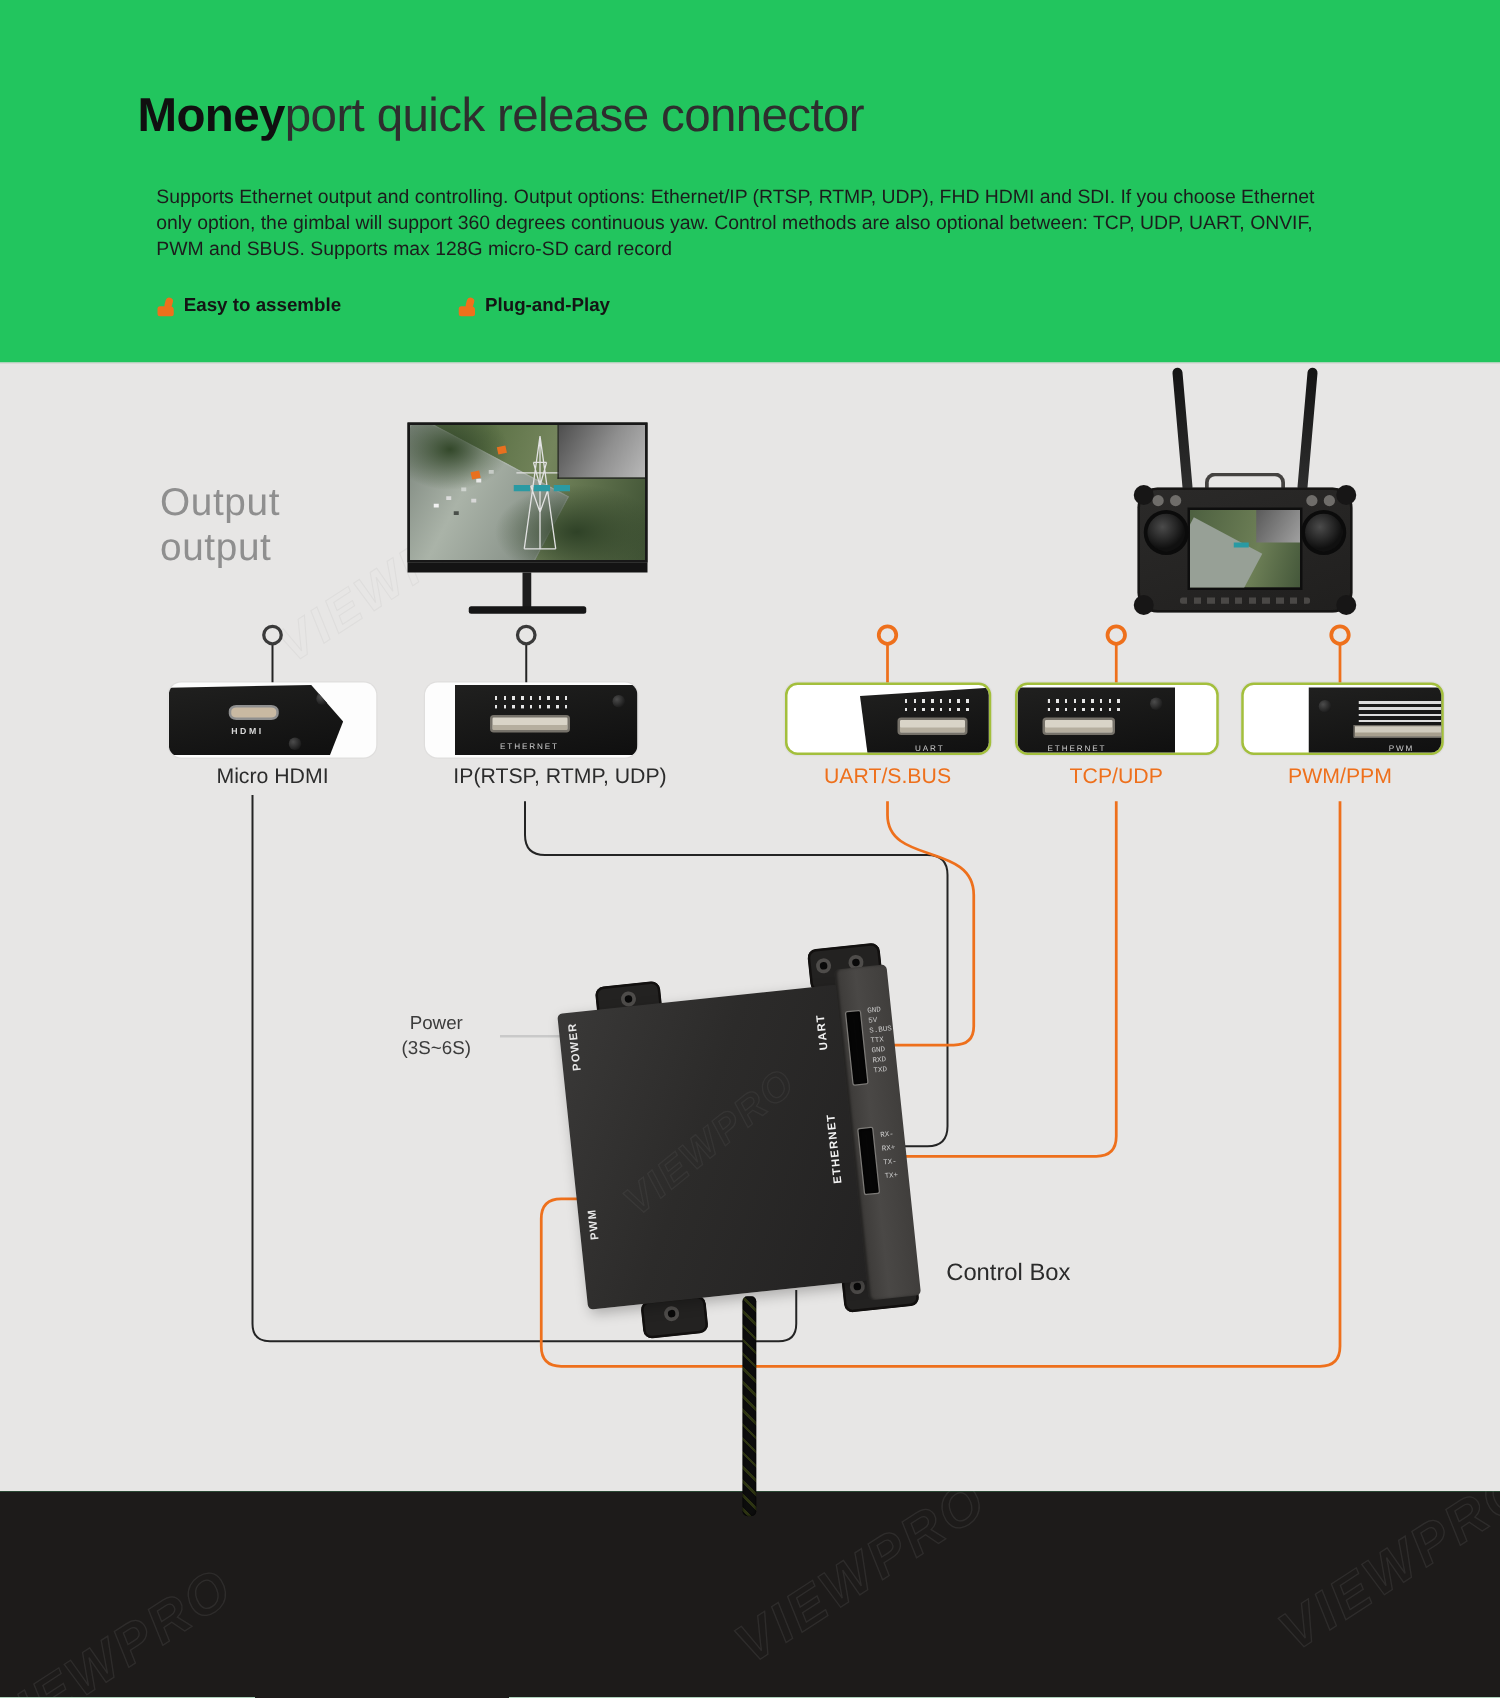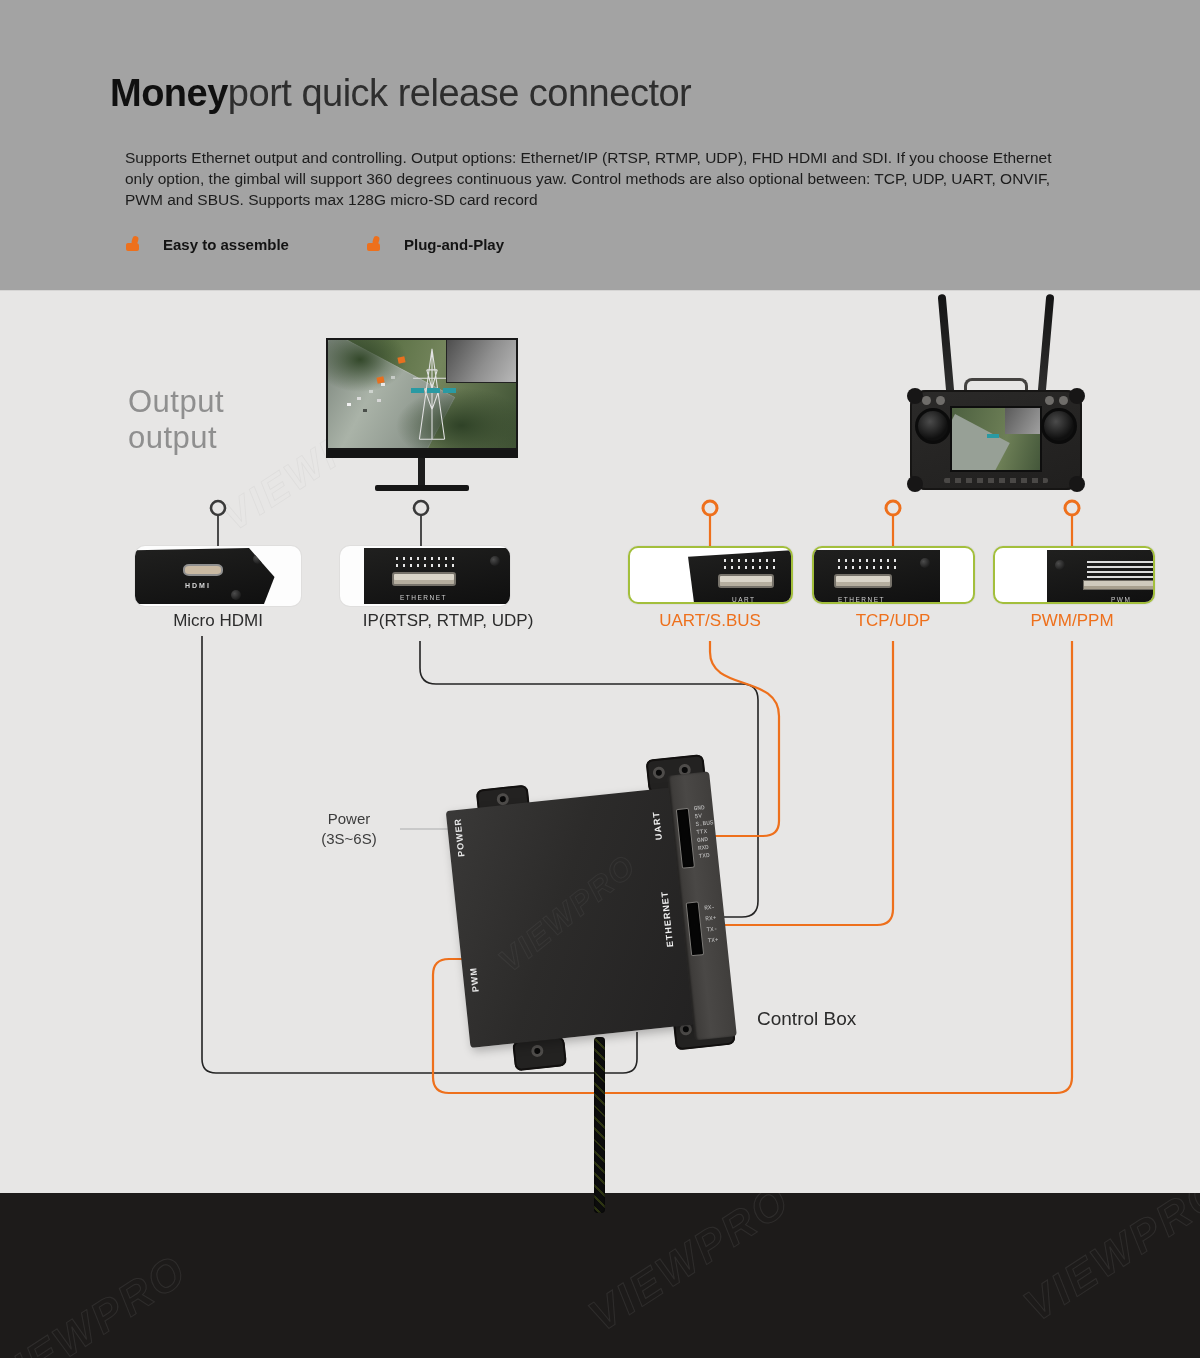--- a/index.html
+++ b/index.html
@@ -2,27 +2,27 @@
 <html style="--accent: #ee701c; --green: #a3bf3c; --bg-gray: #e7e6e5; --footer-bg: #1d1b1a; --line-gray: #c9c9c9; --line-dark: #242424;"><head>
 <meta charset="utf-8">
 <style>
   :root{
     --accent:#ee701c; --green:#a3bf3c; --bg-gray:#e7e6e5; --footer-bg:#1d1b1a;
     --line-gray:#c9c9c9; --line-dark:#242424;
   }
   *{margin:0;padding:0;box-sizing:border-box}
   html,body{background:#fff}
   body{font-family:"Liberation Sans",sans-serif;color:#1c1c1c}
-  .page{position:relative;width:1200px;height:1358px;background:#a3a3a3;overflow:hidden}
+  .page{position:relative;width:1200px;height:1358px;background:#22c55e;overflow:hidden}
 
   
   .hdr-title{position:absolute;left:110px;top:72px;font-size:38px;font-weight:400;color:#2e2e2e;letter-spacing:-.5px}
   .hdr-title .t-bold{font-weight:700;color:#101010}
   .hdr-desc{position:absolute;left:125px;top:147px;width:952px;font-size:15.5px;line-height:21px;color:#1c1c1c}
-  .feature{position:absolute;top:236px;display:flex;align-items:flex-start;gap:22px}
+  .feature{position:absolute;top:236px;display:flex;align-items:flex-end;gap:6px}
   .feature.f1{left:125px}.feature.f2{left:366px}
   .feature-label{font-size:15px;font-weight:700;color:#141414}
   .thumb-icon{position:relative;width:16px;height:15px;display:inline-block}
   .thumb-icon::before{content:"";position:absolute;left:7px;top:0;width:6px;height:9px;background:var(--accent);border-radius:3px;transform:rotate(16deg)}
   .thumb-icon::after{content:"";position:absolute;left:1px;bottom:0;width:13px;height:8px;background:var(--accent);border-radius:2px 3px 2px 2px}
 
   
   .diagram{position:absolute;left:0;top:290px;width:1200px;height:903px;background:var(--bg-gray);border-top:1px solid #d6d5d4}
   .big-label{position:absolute;font-size:31px;line-height:36px;color:#8f8f8f;font-weight:400;letter-spacing:.5px}
   .big-label span{display:block}

